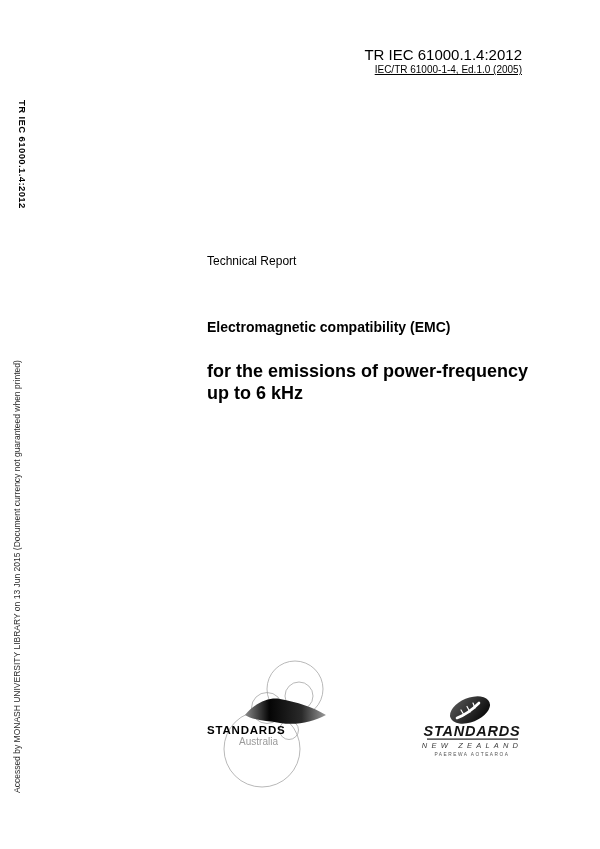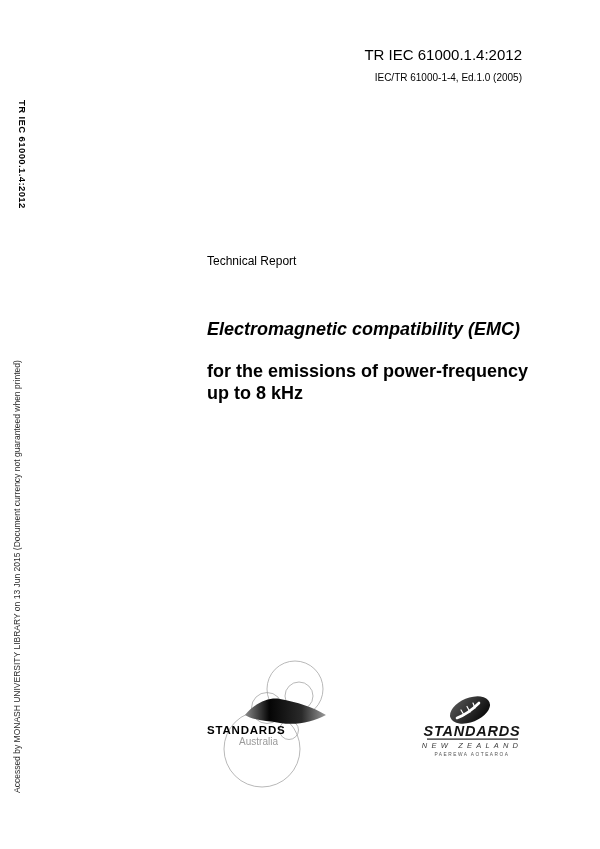--- a/index.html
+++ b/index.html
@@ -18,24 +18,24 @@
   
   .access-notice {
     position: absolute; left: 11px; top: 793px;
     width: 420px; line-height: 12px;
     transform: rotate(-90deg); transform-origin: 0 0;
     font-size: 8.5px; color: #2b2b2b; white-space: nowrap;
   }
 
   .header { position: absolute; top: 47px; right: 42px; text-align: right; }
   .header .h1 { font-size: 15px; line-height: 16px; color: #000; }
-  .header .h2 { font-size: 10px; line-height: 12px; margin-top: 9px; color: #000; }
+  .header .h2 { font-size: 10px; line-height: 12px; margin-top: 1px; color: #000; text-decoration: underline; }
 
   .doc-type  { position: absolute; left: 207px; top: 254px; font-size: 12px; }
-  .subject   { position: absolute; left: 207px; top: 319px; font-size: 18px; font-weight: bold; font-style: italic; }
+  .subject   { position: absolute; left: 207px; top: 319px; font-size: 14px; font-weight: bold; }
   .part-title{ position: absolute; left: 207px; top: 360px; }
   .part-line { font-size: 18px; font-weight: bold; line-height: 22.4px; white-space: pre; }
 
   .sa-logo  { position: absolute; left: 200px; top: 652px; width: 145px; height: 150px; }
   .snz-logo { position: absolute; left: 415px; top: 685px; width: 130px; height: 75px; }
 
   .sa-name   { font-family: "Liberation Sans", sans-serif; font-size: 11.5px; font-weight: bold; letter-spacing: 0.8px; fill: #000; }
   .sa-region { font-family: "Liberation Sans", sans-serif; font-size: 10px; fill: #9a9a9a; }
 
   .snz-name   { font-family: "Liberation Sans", sans-serif; font-size: 14.5px; font-weight: bold; font-style: italic; letter-spacing: 0.8px; fill: #141414; }
@@ -55,21 +55,21 @@
     <div class="h1">TR IEC 61000.1.4:2012</div>
     <div class="h2">IEC/TR 61000-1-4, Ed.1.0 (2005)</div>
   </div>
 
   <div class="doc-type">Technical Report</div>
 
   <div class="subject">Electromagnetic compatibility (EMC)</div>
 
   <div class="part-title">
       <div class="part-line">for the emissions of power-frequency</div>
-      <div class="part-line">up to 8 kHz</div>
+      <div class="part-line">up to 6 kHz</div>
     </div>
 
   <svg class="sa-logo" viewBox="0 0 145 150" xmlns="http://www.w3.org/2000/svg">
     <defs>
       <linearGradient id="saw" x1="0" y1="0" x2="1" y2="0">
         <stop offset="0" stop-color="#8a8a8a"></stop>
         <stop offset="0.3" stop-color="#050505"></stop>
         <stop offset="0.7" stop-color="#2a2a2a"></stop>
         <stop offset="1" stop-color="#9a9a9a"></stop>
       </linearGradient>

